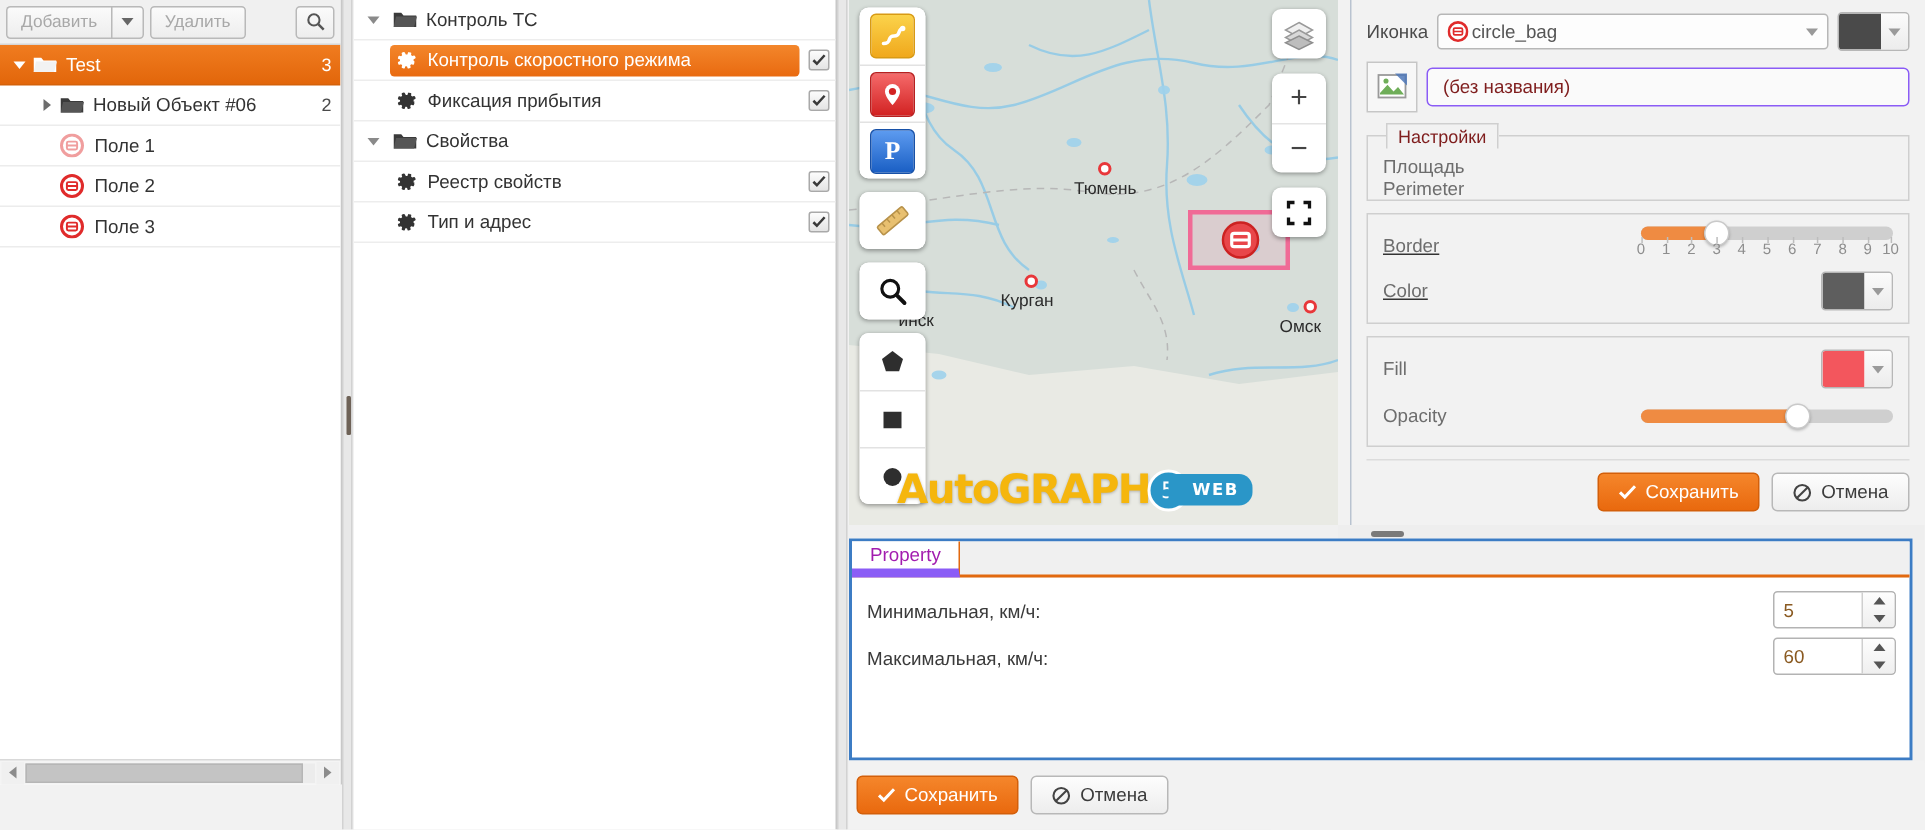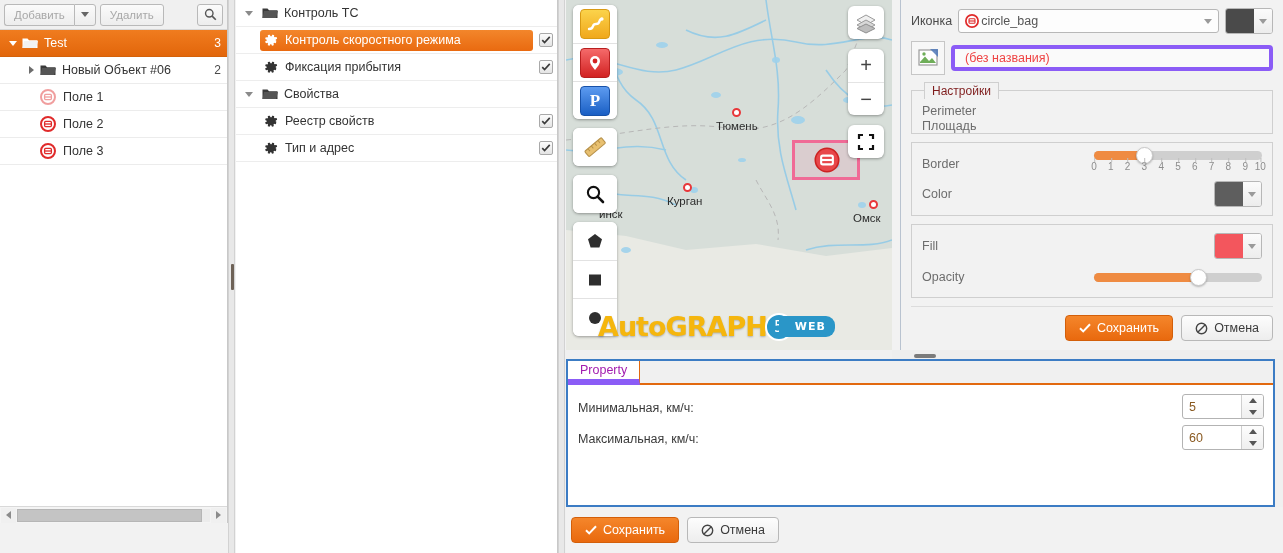--- a/index.html
+++ b/index.html
@@ -142,21 +142,21 @@
   .rp-input {
     flex:1; height:24px; background:#fdfdfd; border:1px solid #b7b7b7; border-radius:3px;
     display:flex; align-items:center; padding:0 6px; font-size:12.5px; color:#555;
   }
   .rp-input .dd { margin-left:auto; }
   .dd-caret { width:0;height:0;border-left:4px solid transparent;border-right:4px solid transparent;border-top:5px solid #9a9a9a;}
   .swatch-btn { width:48px;height:26px;border:1px solid #b7b7b7;border-radius:3px;display:flex;background:#fff;overflow:hidden;}
   .swatch { width:28px; }
   .swatch-caret { flex:1; display:flex;align-items:center;justify-content:center;background:linear-gradient(#fbfbfb,#ececec);}
   .thumb-box { width:34px;height:34px;border:1px solid #c6c6c6;background:#f7f7f7;display:flex;align-items:center;justify-content:center;}
-  .ph-input { flex:1; height:26px; background:#fafafa;border:4px solid #8b5cf6;border-radius:4px;display:flex;align-items:center;padding:0 10px;color:#ef4444;font-size:12.5px;}
+  .ph-input { flex:1; height:26px; background:#fafafa;border:1px solid #8b5cf6;border-radius:4px;display:flex;align-items:center;padding:0 10px;color:#7f1d1d;font-size:12.5px;}
 
   fieldset.grp { border:1px solid #cfcfcf; margin:0 0 8px 0; padding:5px 10px 8px 10px; background:#f2f2f2;}
   fieldset.grp legend { font-size:12px;color:#7f1d1d; padding:1px 7px; background:#f2f2f2; border:1px solid #cfcfcf; border-bottom:none; margin-left:2px;}
   .stat-line { font-size:12.5px; color:#6d6d6d; line-height:15px;}
 
   .sl-row { display:flex; align-items:center; min-height:24px; }
   .sl-lab { width:60px; font-size:12.5px; color:#6d6d6d; }
   .slider { position:relative; flex:1; margin-left:112px; }
   .sl-track { position:relative; height:9px; background:#cfcfcf; border-radius:5px;}
   .sl-fill { position:absolute; left:0;top:0; height:9px; background:#ef8b42; border-radius:5px;}
@@ -584,25 +584,25 @@
           <path d="M3 15 L8 9.5 L12 14 L15 11 L19 16 L3 16Z" fill="#6fae59"></path>
           <circle cx="7" cy="7" r="1.7" fill="#6fae59"></circle>
           <path d="M13 2 L21 2 L21 10" fill="#4f78b8" opacity="0.85"></path>
         </svg>
       </div>
       <div class="ph-input">(без названия)</div>
     </div>
 
     <fieldset class="grp" style="height:52px;">
       <legend>Настройки</legend>
+      <div class="stat-line">Площадь</div>
       <div class="stat-line">Perimeter</div>
-      <div class="stat-line">Площадь</div>
     </fieldset>
 
-    <fieldset class="grp" style="padding-top:8px;">
+    <fieldset class="grp" style="padding-top:8px;text-decoration:underline;">
       <div class="sl-row">
         <span class="sl-lab">Border</span>
         <div class="slider">
           <div class="sl-track">
             <div class="sl-fill" style="width:31%"></div>
             <div class="sl-knob" style="left:25%"></div>
           </div>
           <div class="sl-ticks">
             <span class="sl-tick" style="left:0%"><i class="sl-tickmark" style="left:50%"></i>0</span>
             <span class="sl-tick" style="left:10%"><i class="sl-tickmark" style="left:50%"></i>1</span>

